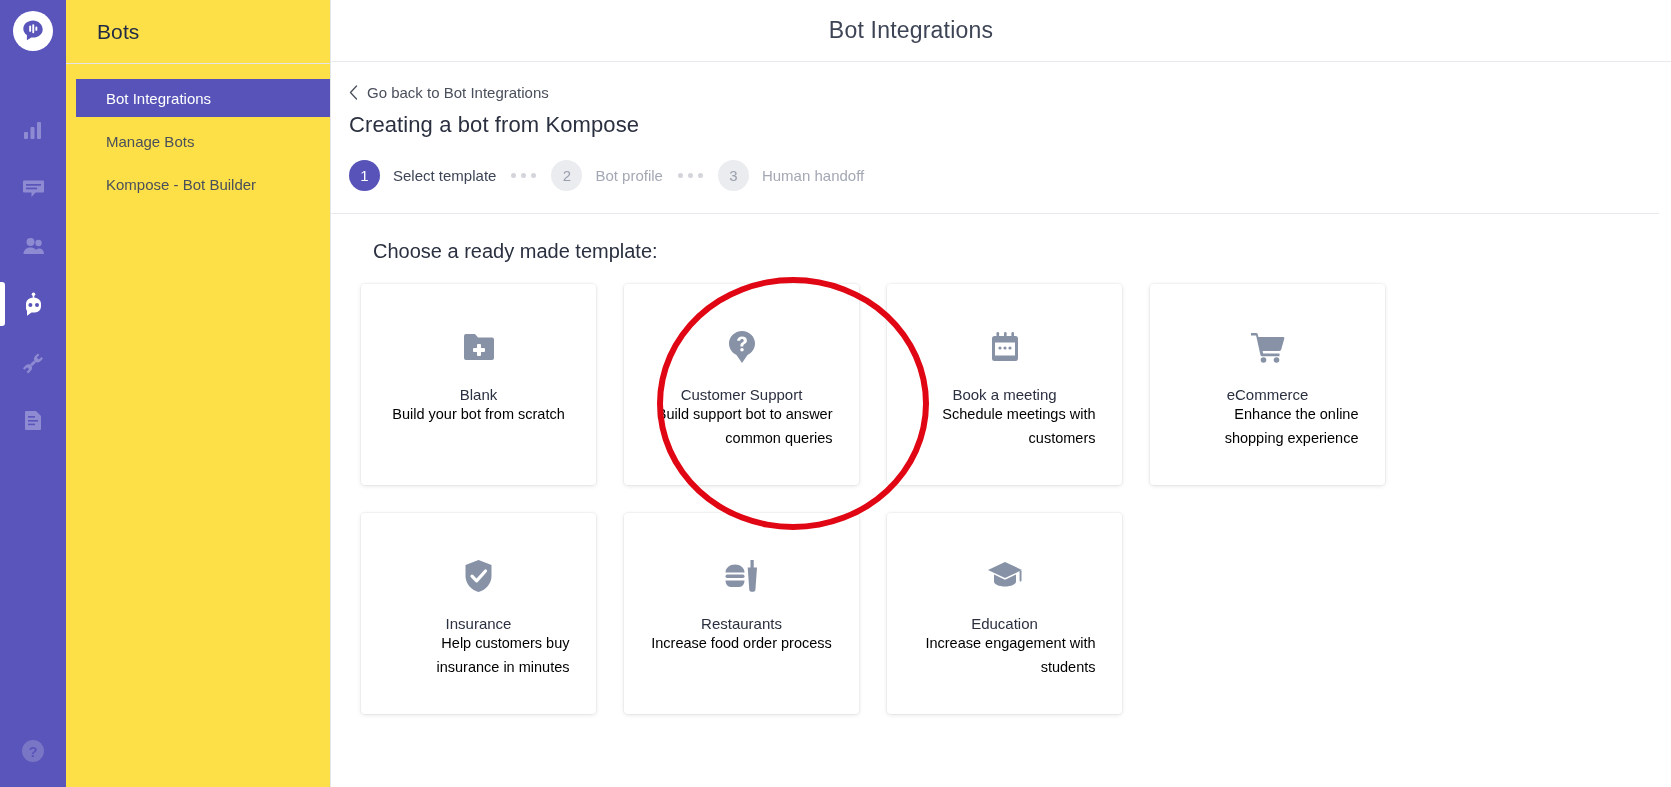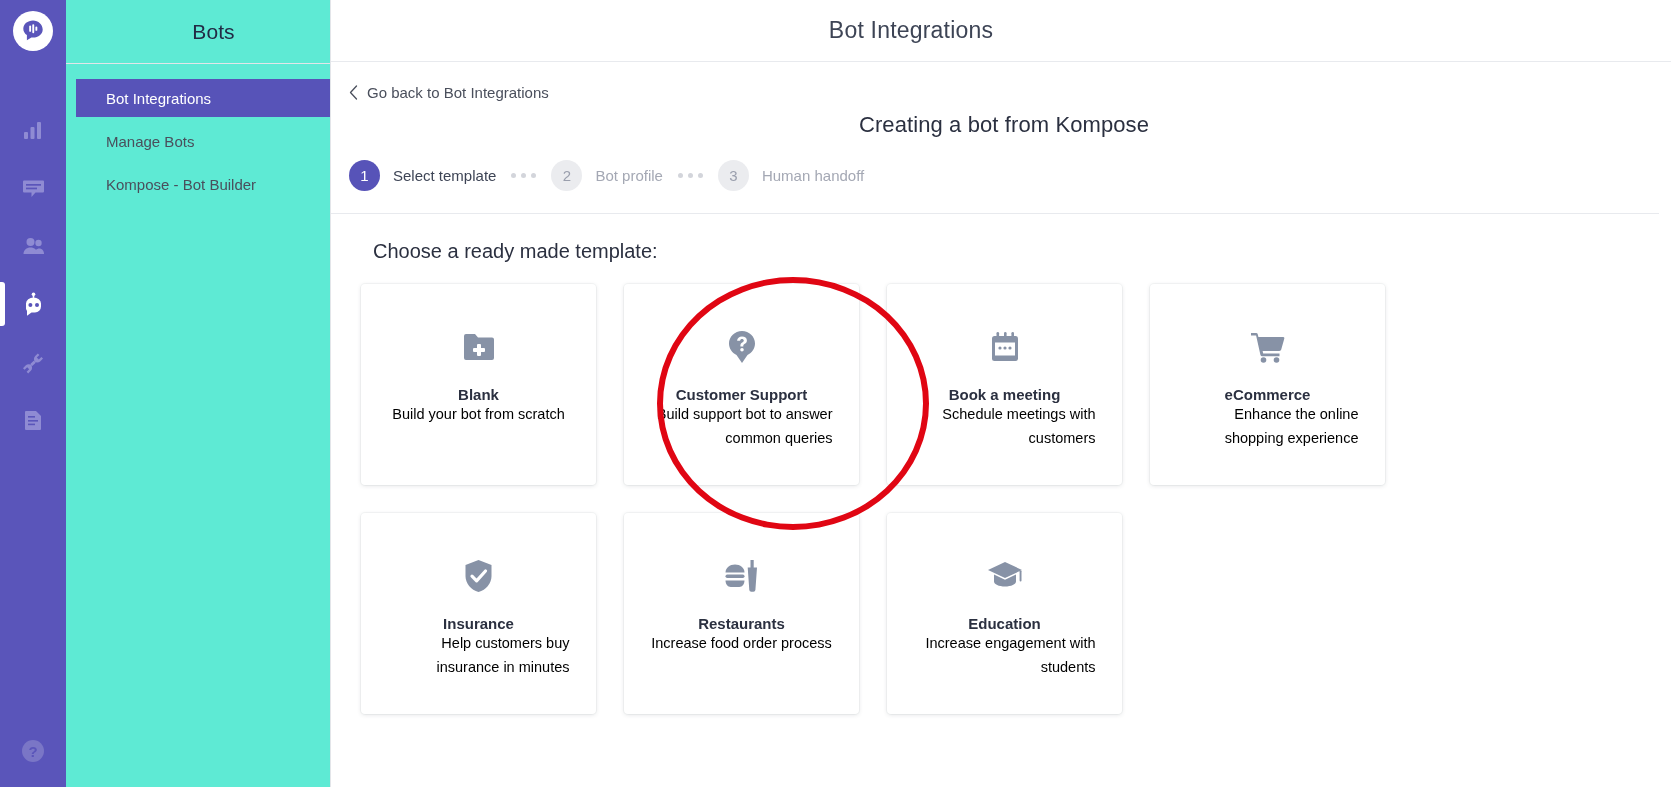--- a/index.html
+++ b/index.html
@@ -55,24 +55,23 @@
     position: absolute;
     left: 0; right: 0; bottom: 22px;
     display: flex; justify-content: center;
   }
 
   
   .sidebar {
     width: 265px;
     flex: 0 0 265px;
     height: 787px;
-    background: #5eead4;
+    background: #fde047;
     border-right: 1px solid #e3e5e9;
     position: relative;
-    text-align: center;
   }
   .sidebar-title {
     font-size: 21px;
     color: #222b45;
     font-weight: 400;
     padding: 20px 0 0 31px;
     letter-spacing: .1px;
   }
   .sidebar-divider {
     margin-top: 19px;
@@ -122,21 +121,20 @@
     cursor: pointer;
   }
   .back-chevron { display: block; }
 
   .page-title {
     font-size: 22px;
     font-weight: 400;
     color: #2b3040;
     margin-top: 11px;
     letter-spacing: .1px;
-    text-align: center;
   }
 
   
   .stepper {
     display: flex;
     align-items: center;
     margin-top: 22px;
   }
   .step { display: flex; align-items: center; gap: 13px; }
   .step-circle {
@@ -189,21 +187,21 @@
     flex-direction: column;
     align-items: center;
     cursor: pointer;
     padding-top: 44px;
   }
   .card-icon { height: 38px; display: flex; align-items: center; justify-content: center; }
   .card-icon svg { fill: #8792a6; }
   .card-title {
     font-size: 15px;
     color: #2b3040;
-    font-weight: 700;
+    font-weight: 400;
     margin-top: 20px;
   }
   .card-desc {
     font-size: 14.5px;
     color: #000000;
     text-align: right;
     line-height: 1.65;
     margin-top: 0;
     max-width: 182px;
   }

